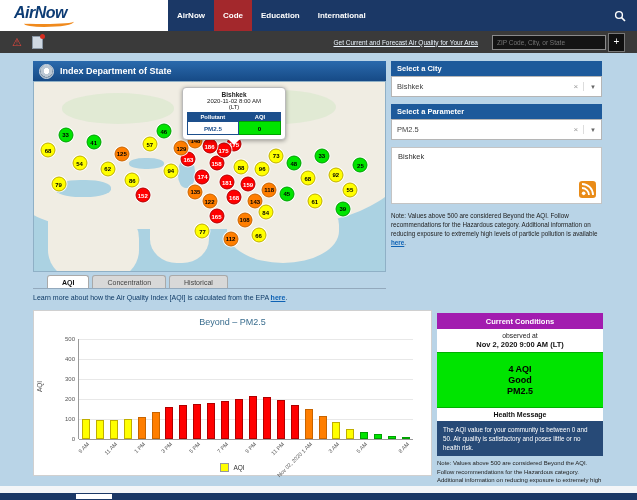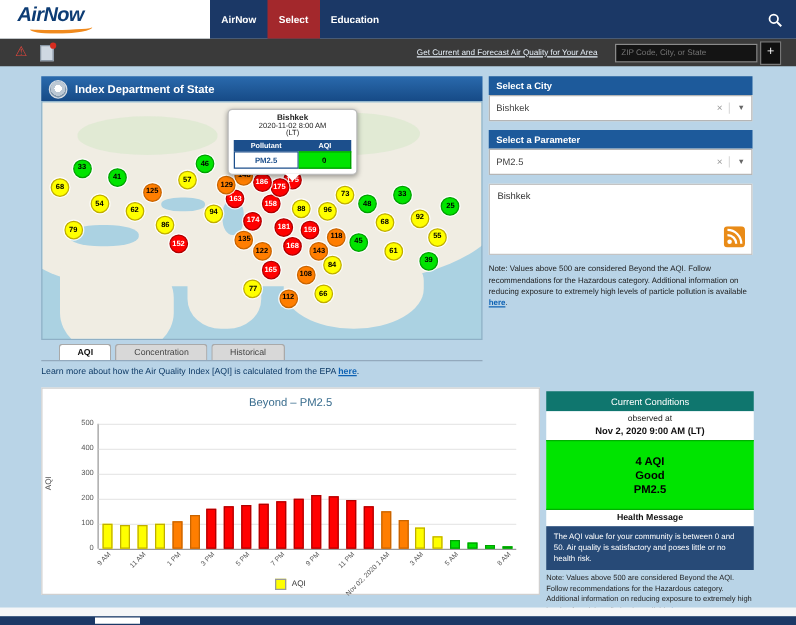--- a/index.html
+++ b/index.html
@@ -84,21 +84,21 @@
   .gridline{position:absolute;left:0;width:100%;height:1px;background:#e8e8e8;}
   .gridline.axis{background:#9a9a9a;}
   .ytick{position:absolute;left:-24px;width:20px;text-align:right;font-size:6px;color:#555;}
   .bar{position:absolute;bottom:0;width:8px;transform:translateX(-50%);border:1px solid;box-sizing:border-box;}
   .xlabel{position:absolute;width:80px;text-align:right;font-size:5.5px;color:#555;transform:rotate(-45deg);transform-origin:100% 0;top:calc(100% + 2px);white-space:nowrap;}
   .legend{position:absolute;left:0;bottom:3px;width:100%;display:flex;align-items:center;justify-content:center;gap:4px;font-size:6.5px;color:#333;}
   .legend-swatch{width:7px;height:7px;background:#ffff00;border:1px solid #999;}
 
   
   .cond{position:absolute;left:437px;top:313px;width:166px;}
-  .cond-head{height:16px;background:#0f766e;color:#fff;font-size:7.5px;font-weight:normal;display:flex;align-items:center;justify-content:center;}
+  .cond-head{height:16px;background:#a21caf;color:#fff;font-size:7.5px;font-weight:bold;display:flex;align-items:center;justify-content:center;}
   .cond-body{background:#fff;text-align:center;padding:3px 0 0;}
   .cond-observed{font-size:6.8px;color:#222;}
   .cond-time{font-size:7.5px;font-weight:bold;color:#111;padding:1px 0 3px;}
   .cond-aqibox{height:54px;background:#00e400;display:flex;flex-direction:column;align-items:center;justify-content:center;font-weight:bold;font-size:9px;color:#000;gap:1px;border-top:1px solid #00b000;border-bottom:1px solid #00b000;}
   .cond-health-title{background:#fff;font-size:7px;font-weight:bold;text-align:center;padding:3px 0;color:#111;}
   .cond-health-text{background:#274a77;color:#fff;font-size:6.3px;line-height:1.45;padding:4px 6px;}
   .cond-note{margin-top:3px;font-size:6px;color:#222;line-height:1.4;}
   .cond-note a{color:#0e62b4;font-weight:bold;text-decoration:underline;cursor:pointer;}
 
   
@@ -109,22 +109,23 @@
 </head>
 <body>
 
 <div class="header">
   <div class="logo">
     <div class="logo-text">AirNow</div>
     <div class="logo-swoosh"></div>
   </div>
   <div class="nav">
     <div class="nav-item">AirNow</div>
-    <div class="nav-item fires">Select</div>
+    <div class="nav-item fires">Code</div>
     <div class="nav-item">Education</div>
+    <div class="nav-item">International</div>
     <div class="nav-search">
       <svg width="12" height="12" viewBox="0 0 12 12">
           <circle cx="5" cy="5" r="3.4" fill="none" stroke="#fff" stroke-width="1.4"></circle>
           <line x1="7.6" y1="7.6" x2="11" y2="11" stroke="#fff" stroke-width="1.6"></line>
         </svg>
     </div>
   </div>
 </div>
 
 <div class="utilbar">

